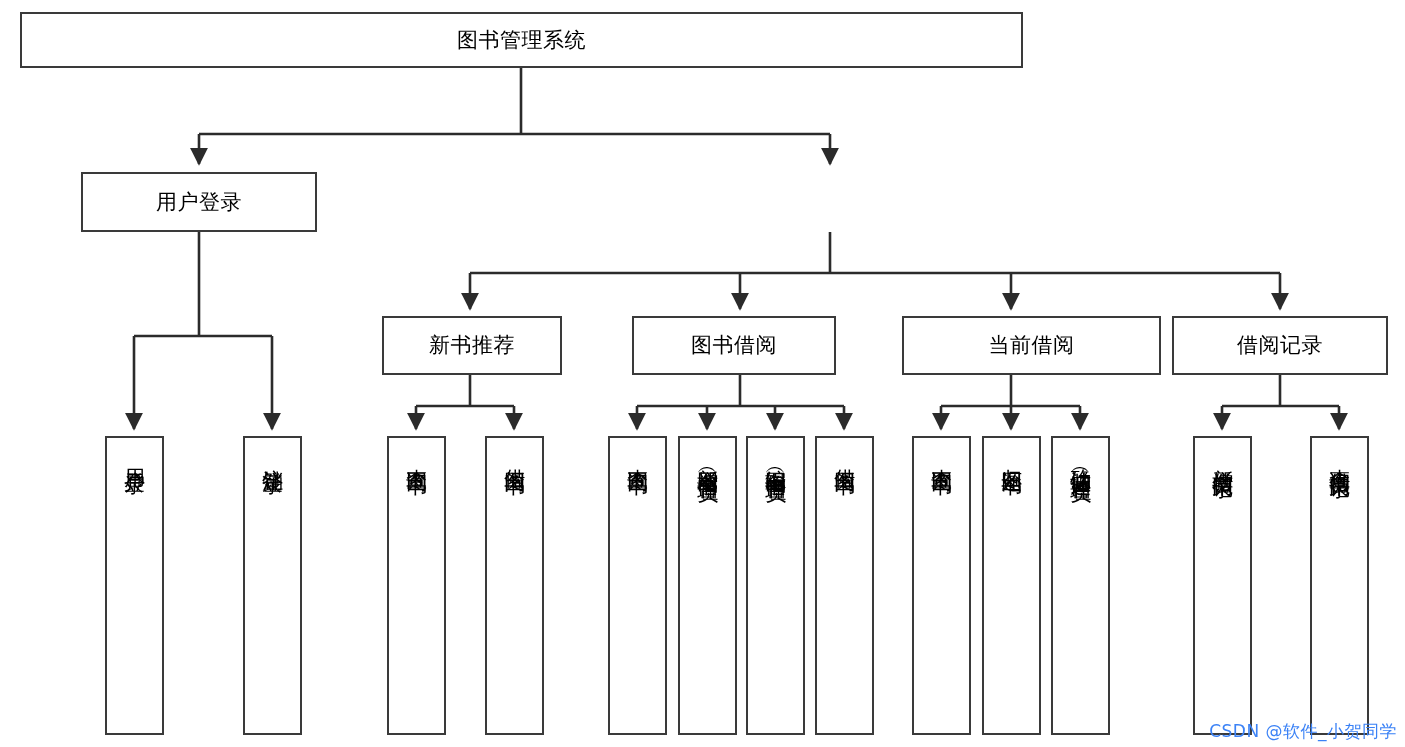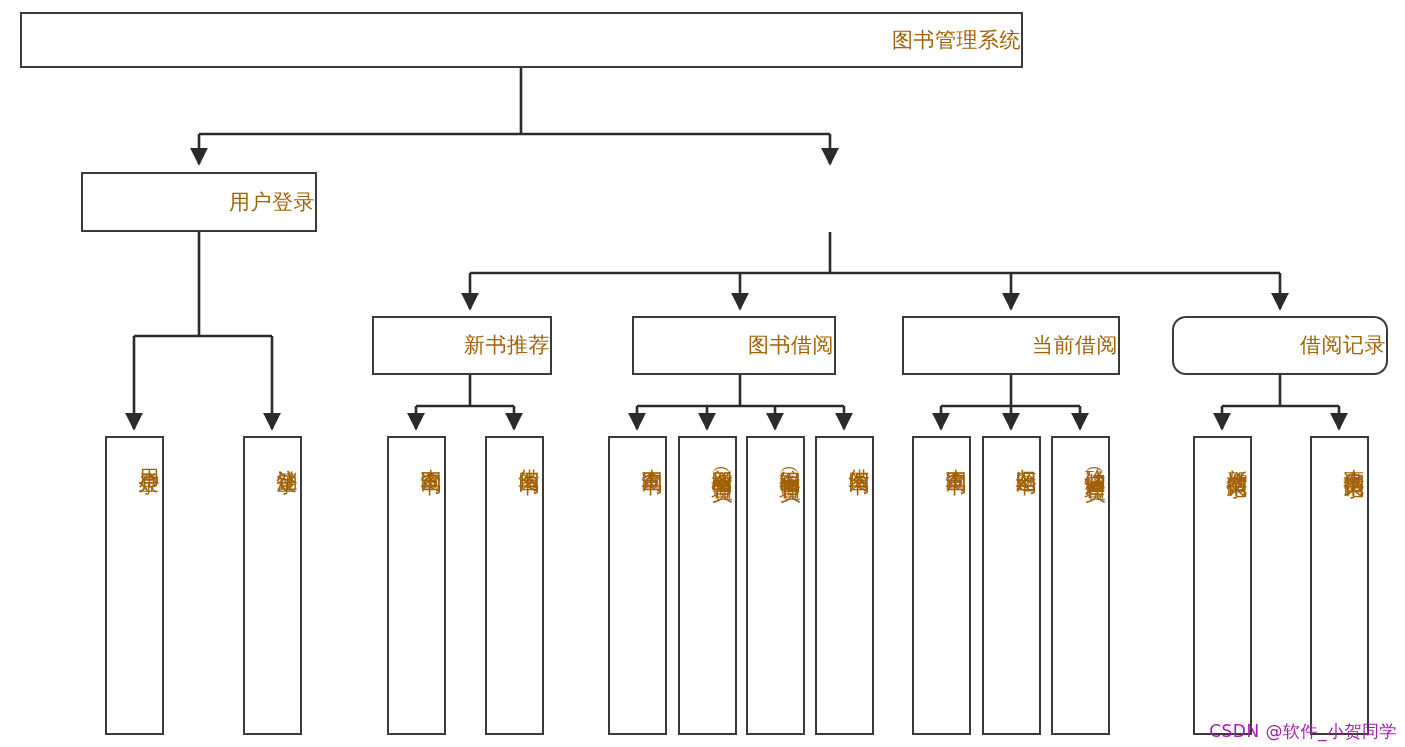--- a/index.html
+++ b/index.html
@@ -23,22 +23,22 @@
     height: 747px;
     pointer-events: none;
   }
   .node {
     position: absolute;
     box-sizing: border-box;
     border: 2px solid #3a3a3a;
     background: #ffffff;
     display: flex;
     align-items: center;
-    justify-content: flex-end;
-    color: #a16207;
+    justify-content: center;
+    color: #000000;
   }
   .node .label {
     font-size: 21px;
     line-height: 1.15;
     letter-spacing: 0.5px;
     white-space: nowrap;
   }
   .node.vert {
     padding-top: 14px;
     align-items: flex-start;
@@ -50,21 +50,21 @@
     line-height: 1.25;
     letter-spacing: 2px;
     white-space: normal;
     max-height: 100%;
   }
   #watermark {
     position: absolute;
     right: 8px;
     bottom: 4px;
     font-size: 17px;
-    color: #a21caf;
+    color: #3b82f6;
     letter-spacing: 0.5px;
     white-space: nowrap;
     font-family: "DejaVu Sans", "Liberation Sans", sans-serif;
   }
 </style>
 </head>
 <body>
 
 <div id="canvas">
 
@@ -119,30 +119,30 @@
   </svg>
 
   <div class="node" style="left:20px; top:12px; width:1003px; height:56px;">
     <span class="label">图书管理系统</span>
   </div>
 
   <div class="node" style="left:81px; top:172px; width:236px; height:60px;">
     <span class="label">用户登录</span>
   </div>
 
-  <div class="node" style="left:372px; top:316px; width:180px; height:59px;">
+  <div class="node" style="left:382px; top:316px; width:180px; height:59px;">
     <span class="label">新书推荐</span>
   </div>
   <div class="node" style="left:632px; top:316px; width:204px; height:59px;">
     <span class="label">图书借阅</span>
   </div>
-  <div class="node" style="left:902px; top:316px; width:218px; height:59px;">
+  <div class="node" style="left:902px; top:316px; width:259px; height:59px;">
     <span class="label">当前借阅</span>
   </div>
-  <div class="node" style="left:1172px; top:316px; width:216px; height:59px;border-radius:14px;">
+  <div class="node" style="left:1172px; top:316px; width:216px; height:59px;">
     <span class="label">借阅记录</span>
   </div>
 
   <div class="node vert" style="left:105px; top:436px; width:59px; height:299px;">
     <span class="label">用户登录</span>
   </div>
   <div class="node vert" style="left:243px; top:436px; width:59px; height:299px;">
     <span class="label">注销登录</span>
   </div>
 

